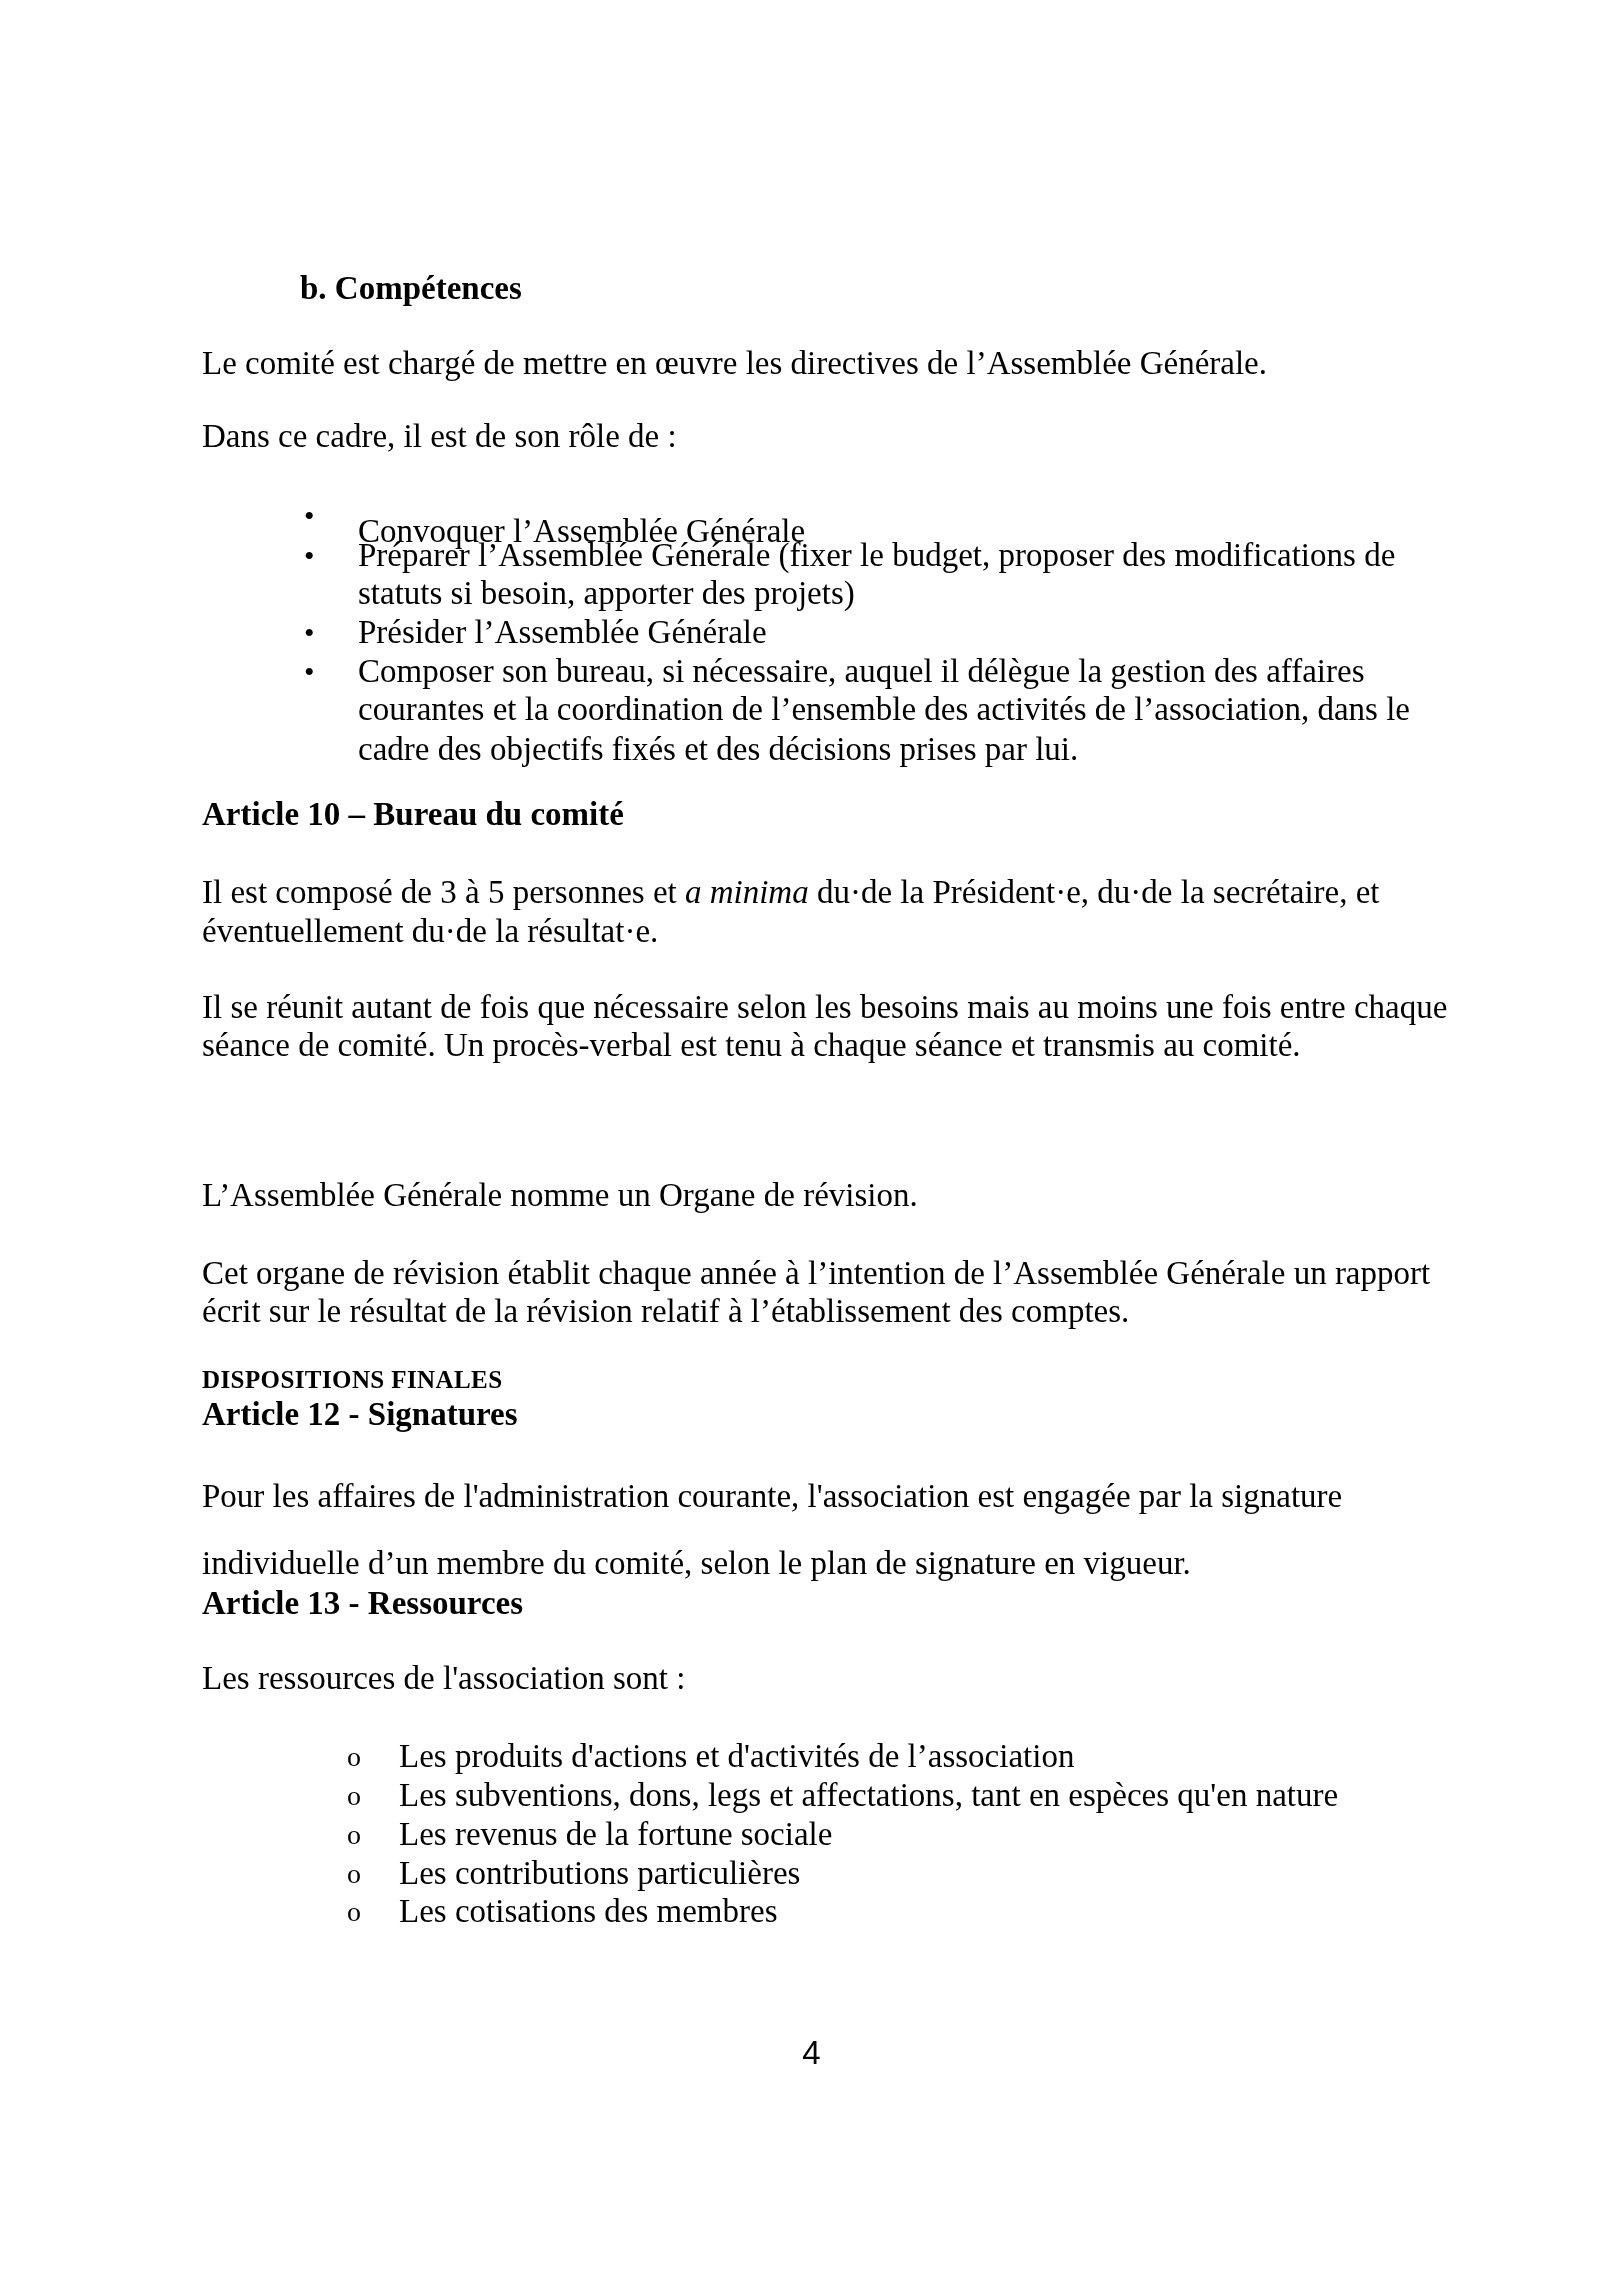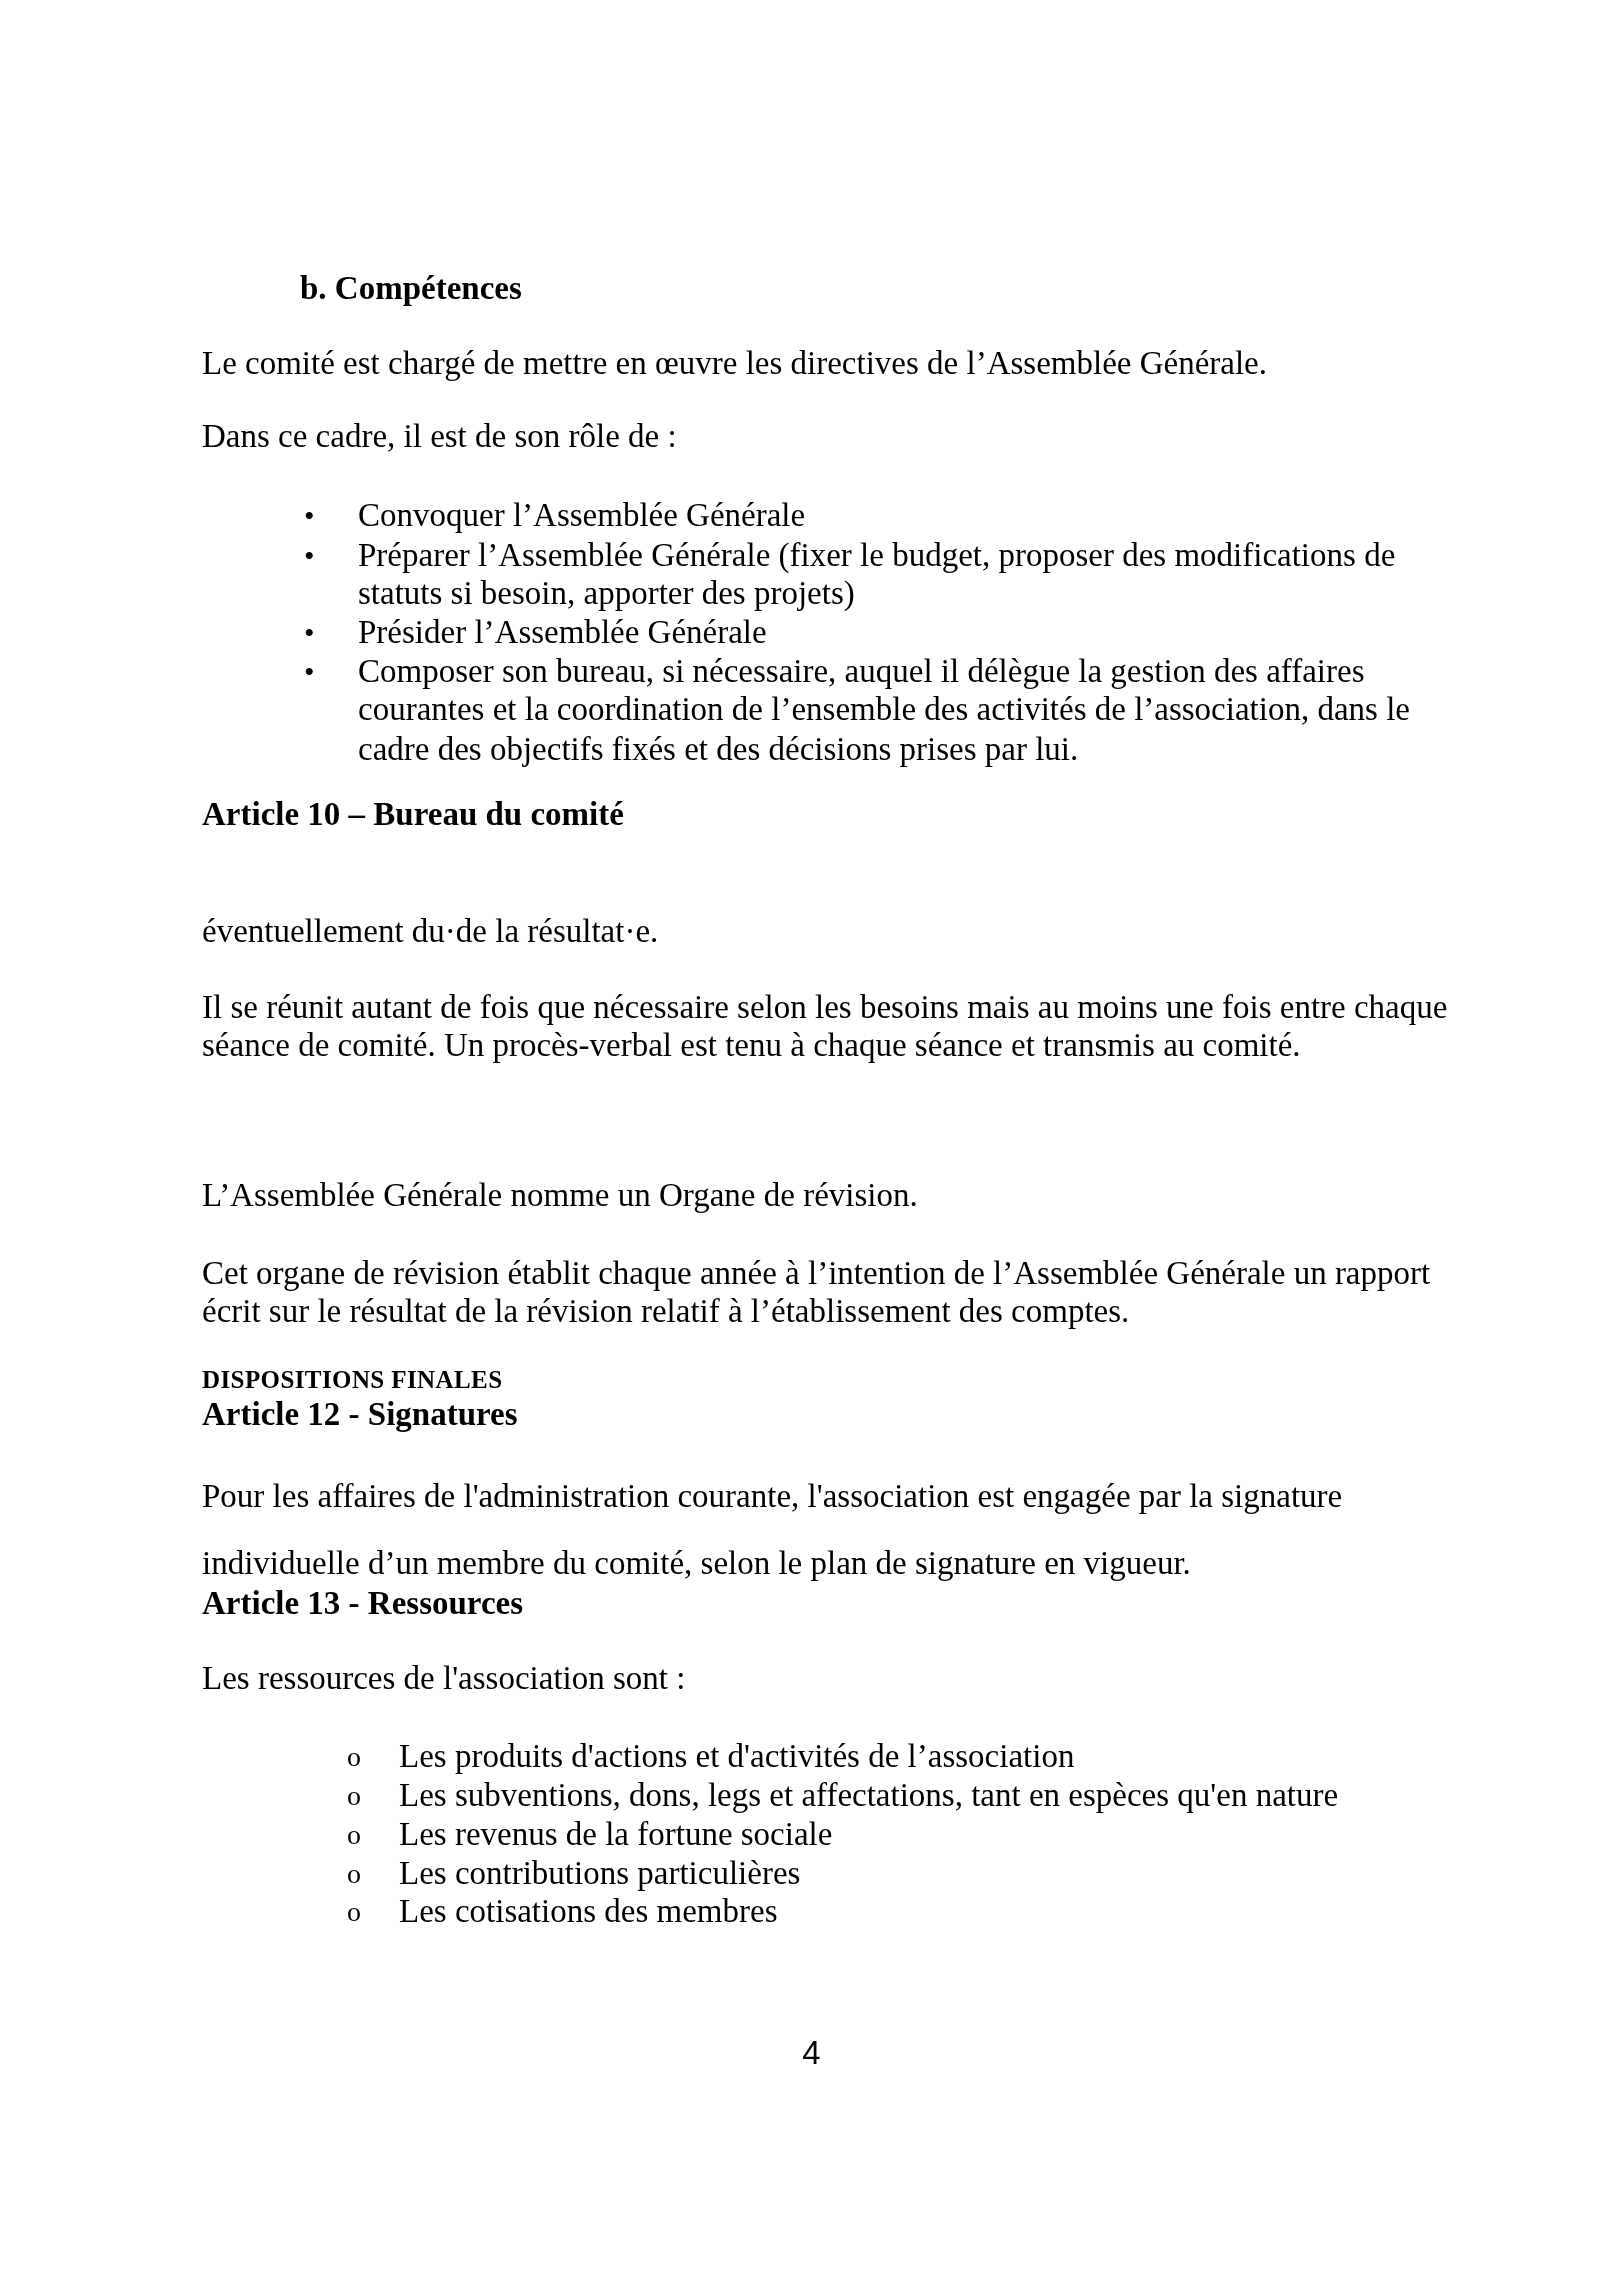--- a/index.html
+++ b/index.html
@@ -60,36 +60,39 @@
 
 <div class="page">
 
   <div class="line bold" style="top:269px; left:300px;">b. Compétences</div>
 
   <div class="line" style="top:344px;">Le comité est chargé de mettre en œuvre les directives de l’Assemblée Générale.</div>
   <div class="line" style="top:417px;">Dans ce cadre, il est de son rôle de :</div>
 
   <div>
     <span class="bullet-marker" style="top:496px;">•</span>
-    <div class="line bullet-text" style="top:496px;">Convoquer l’Assemblée Générale</div>
+    <div class="line bullet-text" style="top:512px;">Convoquer l’Assemblée Générale</div>
 
     <span class="bullet-marker" style="top:536px;">•</span>
     <div class="line bullet-text" style="top:506px;margin-top:30px;">Préparer l’Assemblée Générale (fixer le budget, proposer des modifications de</div>
     <div class="line bullet-text" style="top:574px;">statuts si besoin, apporter des projets)</div>
 
     <span class="bullet-marker" style="top:613px;">•</span>
     <div class="line bullet-text" style="top:613px;">Présider l’Assemblée Générale</div>
 
     <span class="bullet-marker" style="top:652px;">•</span>
     <div class="line bullet-text" style="top:652px;text-align:center;">Composer son bureau, si nécessaire, auquel il délègue la gestion des affaires</div>
     <div class="line bullet-text" style="top:690px;">courantes et la coordination de l’ensemble des activités de l’association, dans le</div>
     <div class="line bullet-text" style="top:730px;">cadre des objectifs fixés et des décisions prises par lui.</div>
   </div>
 
   <div class="line bold" style="top:795px;">Article 10 – Bureau du comité</div>
+  <div class="line" style="top:873px;">
+    <span>Il est composé de 3 à 5 personnes et </span><span class="em">a minima</span><span> du·de la Président·e, du·de la secrétaire, et</span>
+  </div>
   <div class="line" style="top:912px;">éventuellement du·de la résultat·e.</div>
   <div class="line" style="top:1026px;">séance de comité. Un procès-verbal est tenu à chaque séance et transmis au comité.</div>
   <div class="line" style="top:988px;">Il se réunit autant de fois que nécessaire selon les besoins mais au moins une fois entre chaque</div>
 
   <div class="line" style="top:1176px;">L’Assemblée Générale nomme un Organe de révision.</div>
   <div class="line" style="top:1254px;">Cet organe de révision établit chaque année à l’intention de l’Assemblée Générale un rapport</div>
   <div class="line" style="top:1292px;">écrit sur le résultat de la révision relatif à l’établissement des comptes.</div>
 
   <div class="line kicker" style="top:1365px;">DISPOSITIONS FINALES</div>
   <div class="line bold" style="top:1395px;">Article 12 - Signatures</div>

